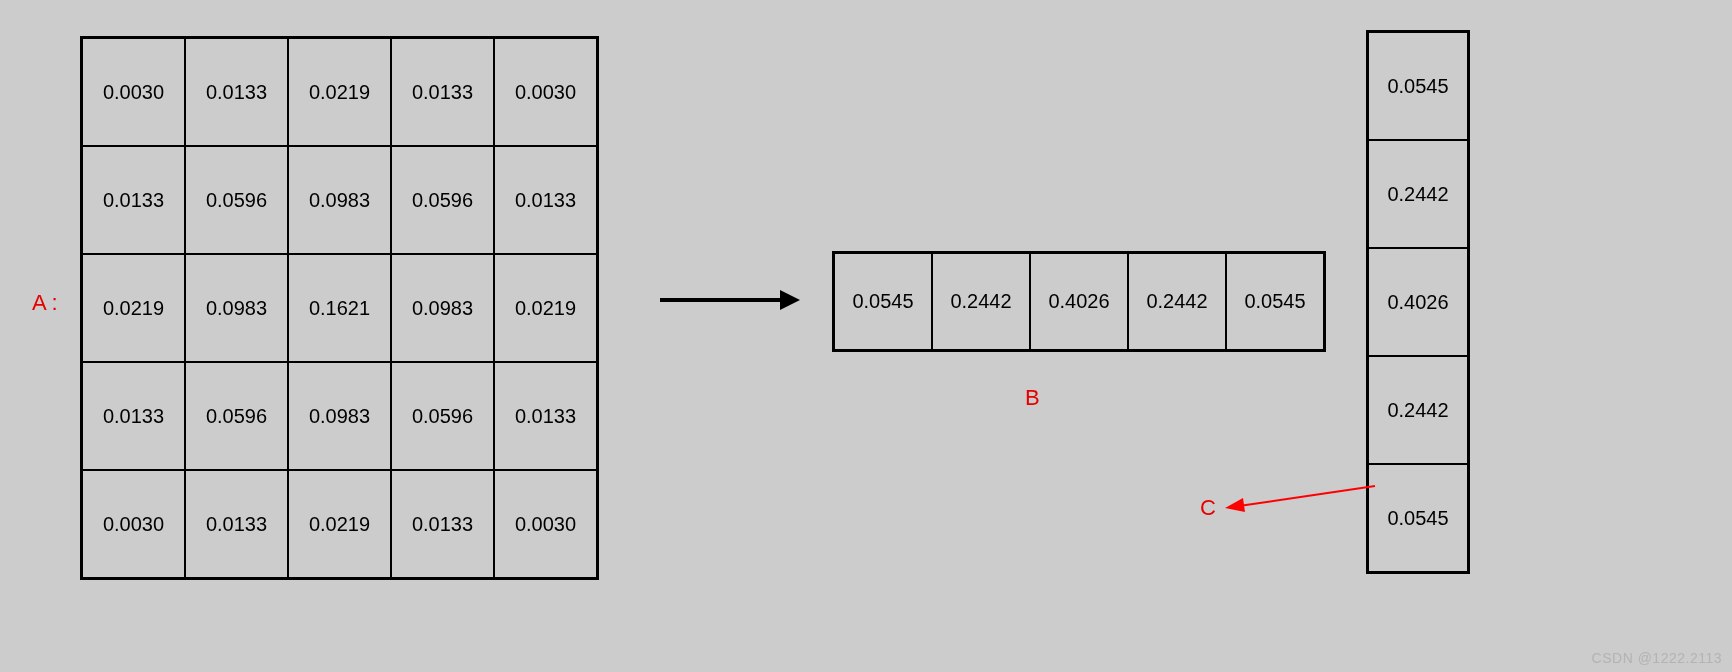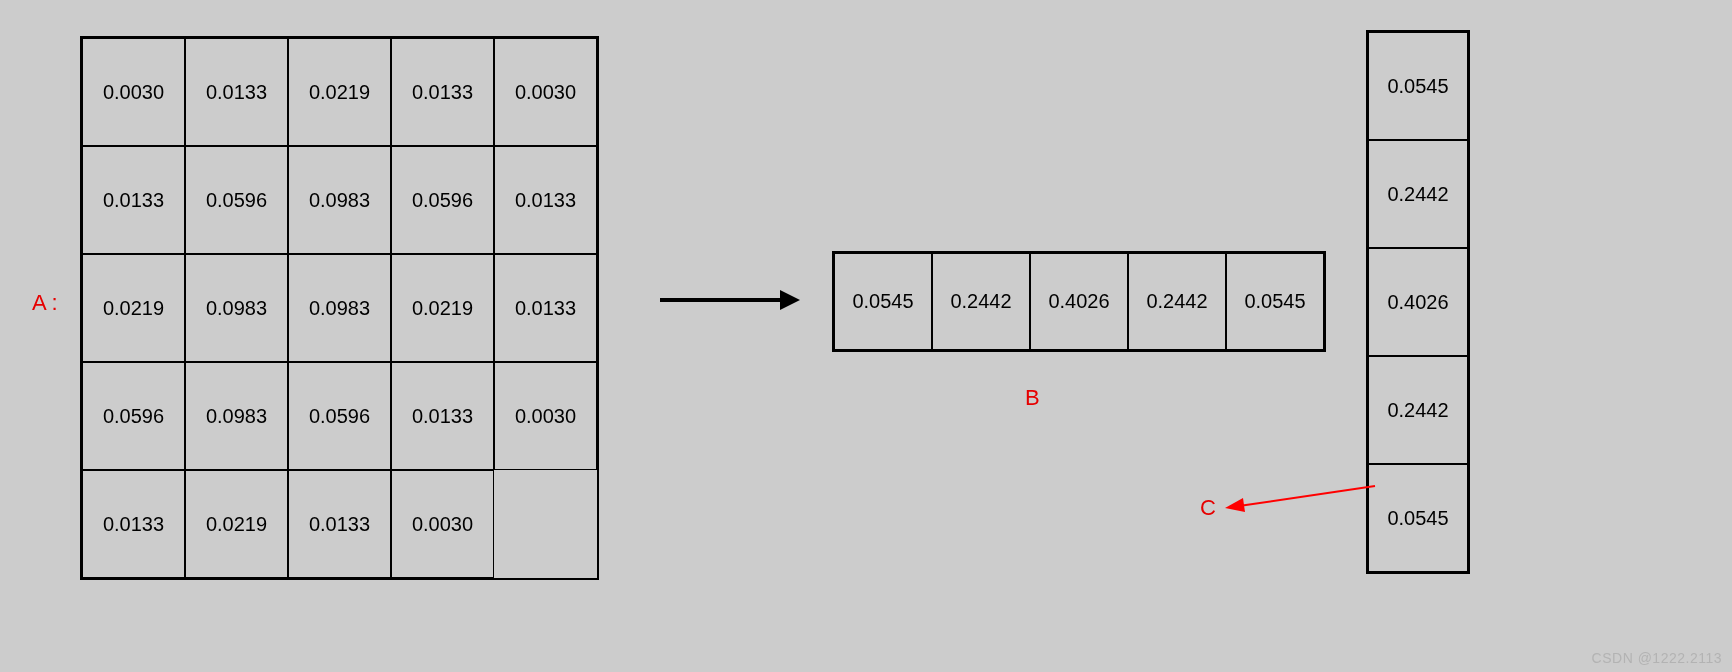--- a/index.html
+++ b/index.html
@@ -128,20 +128,21 @@
     <div class="cell">0.0219</div>
     <div class="cell">0.0133</div>
     <div class="cell">0.0030</div>
     <div class="cell">0.0133</div>
     <div class="cell">0.0596</div>
     <div class="cell">0.0983</div>
     <div class="cell">0.0596</div>
     <div class="cell">0.0133</div>
     <div class="cell">0.0219</div>
     <div class="cell">0.0983</div>
+    <div class="cell">0.1621</div>
     <div class="cell">0.0983</div>
     <div class="cell">0.0219</div>
     <div class="cell">0.0133</div>
     <div class="cell">0.0596</div>
     <div class="cell">0.0983</div>
     <div class="cell">0.0596</div>
     <div class="cell">0.0133</div>
     <div class="cell">0.0030</div>
     <div class="cell">0.0133</div>
     <div class="cell">0.0219</div>

